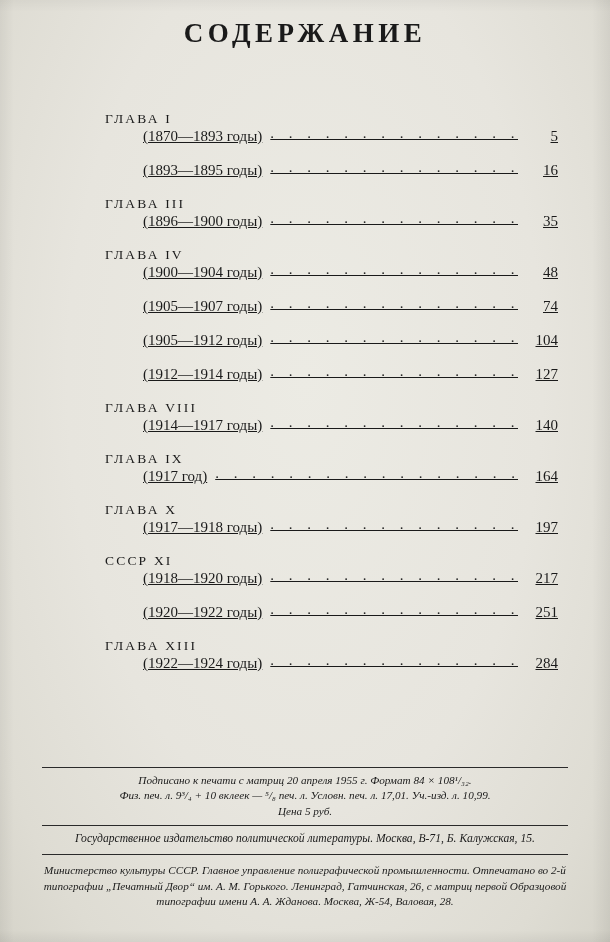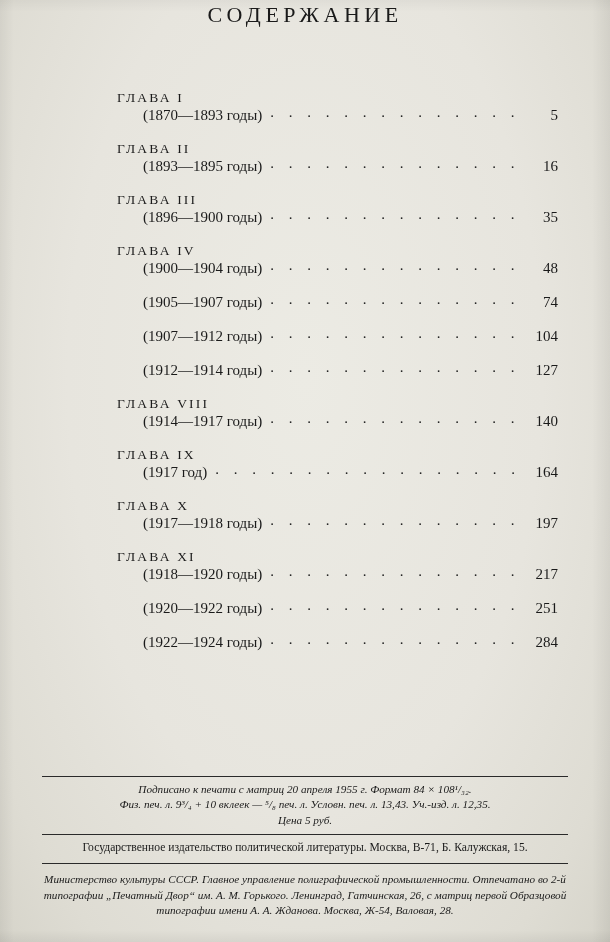--- a/index.html
+++ b/index.html
@@ -34,51 +34,51 @@
     pointer-events: none;
   }
   .page {
     position: absolute;
     inset: 0;
     padding: 0;
   }
 
   .doc-title {
     text-align: center;
-    font-size: 22px;
+    font-size: 27px;
     letter-spacing: 4.5px;
-    font-weight: normal;
-    margin-top: 2px;
+    font-weight: bold;
+    margin-top: 18px;
     font-family: "Liberation Serif", serif;
   }
 
   .toc {
     margin-top: 62px;
     padding-left: 105px;
     padding-right: 52px;
   }
 
   .toc-entry {
     margin-bottom: 17px;
   }
 
   .chapter-label {
     font-size: 13.5px;
     letter-spacing: 2.2px;
     font-variant: normal;
     margin-bottom: 1px;
     white-space: nowrap;
-    margin-left: 12px;
   }
 
   .chapter-line {
     display: flex;
     align-items: flex-start;
     padding-left: 38px;
     font-size: 15px;
+    text-decoration: underline;
   }
   .chapter-years {
     white-space: nowrap;
   }
   .leader {
     flex: 1;
     margin: 0 6px 0 8px;
     position: relative;
     top: -3px;
     overflow: hidden;
@@ -92,38 +92,39 @@
     min-width: 34px;
     text-align: right;
     font-size: 15px;
   }
 
   
   .colophon {
     position: absolute;
     left: 42px;
     right: 42px;
-    bottom: 23px;
+    bottom: 32px;
   }
   .rule {
     border: 0;
     border-top: 1px solid #2a2a2a;
     margin: 6px 0 5px 0;
   }
   .col-block {
     font-style: italic;
     font-size: 11.2px;
     line-height: 1.38;
     text-align: center;
   }
   .col-block .ln {
     display: block;
     white-space: nowrap;
   }
   .col-imprint {
+    font-style: italic;
     font-size: 11.6px;
     line-height: 1.45;
     text-align: center;
   }
   .col-ministry {
     font-style: italic;
     font-size: 11.2px;
     line-height: 1.4;
     text-align: center;
     margin-top: 8px;
@@ -143,21 +144,20 @@
     <div class="toc-entry">
       <div class="chapter-label">ГЛАВА  I</div>
       <div class="chapter-line">
         <span class="chapter-years">(1870—1893 годы)</span>
         <span class="leader">. . . . . . . . . . . . . . . . . . . . . . . . . . . . . . . . . . . . . . . . . . . . . . . . . . . . . . . . . .</span>
         <span class="page-num">5</span>
       </div>
     </div>
 
     <div class="toc-entry">
-      <div class="chapter-label">ГЛАВА  II</div>
       <div class="chapter-line">
         <span class="chapter-years">(1893—1895 годы)</span>
         <span class="leader">. . . . . . . . . . . . . . . . . . . . . . . . . . . . . . . . . . . . . . . . . . . . . . . . . . . . . . . . . .</span>
         <span class="page-num">16</span>
       </div>
     </div>
 
     <div class="toc-entry">
       <div class="chapter-label">ГЛАВА  III</div>
       <div class="chapter-line">
@@ -179,21 +179,21 @@
     <div class="toc-entry">
       <div class="chapter-line">
         <span class="chapter-years">(1905—1907 годы)</span>
         <span class="leader">. . . . . . . . . . . . . . . . . . . . . . . . . . . . . . . . . . . . . . . . . . . . . . . . . . . . . . . . . .</span>
         <span class="page-num">74</span>
       </div>
     </div>
 
     <div class="toc-entry">
       <div class="chapter-line">
-        <span class="chapter-years">(1907—1912 годы)</span>
+        <span class="chapter-years">(1905—1912 годы)</span>
         <span class="leader">. . . . . . . . . . . . . . . . . . . . . . . . . . . . . . . . . . . . . . . . . . . . . . . . . . . . . . . . . .</span>
         <span class="page-num">104</span>
       </div>
     </div>
 
     <div class="toc-entry">
       <div class="chapter-line">
         <span class="chapter-years">(1912—1914 годы)</span>
         <span class="leader">. . . . . . . . . . . . . . . . . . . . . . . . . . . . . . . . . . . . . . . . . . . . . . . . . . . . . . . . . .</span>
         <span class="page-num">127</span>
@@ -221,53 +221,54 @@
     <div class="toc-entry">
       <div class="chapter-label">ГЛАВА  X</div>
       <div class="chapter-line">
         <span class="chapter-years">(1917—1918 годы)</span>
         <span class="leader">. . . . . . . . . . . . . . . . . . . . . . . . . . . . . . . . . . . . . . . . . . . . . . . . . . . . . . . . . .</span>
         <span class="page-num">197</span>
       </div>
     </div>
 
     <div class="toc-entry">
-      <div class="chapter-label">ГЛАВА  XI</div>
+      <div class="chapter-label">СССР  XI</div>
       <div class="chapter-line">
         <span class="chapter-years">(1918—1920 годы)</span>
         <span class="leader">. . . . . . . . . . . . . . . . . . . . . . . . . . . . . . . . . . . . . . . . . . . . . . . . . . . . . . . . . .</span>
         <span class="page-num">217</span>
       </div>
     </div>
 
     <div class="toc-entry">
       <div class="chapter-line">
         <span class="chapter-years">(1920—1922 годы)</span>
         <span class="leader">. . . . . . . . . . . . . . . . . . . . . . . . . . . . . . . . . . . . . . . . . . . . . . . . . . . . . . . . . .</span>
         <span class="page-num">251</span>
       </div>
     </div>
 
     <div class="toc-entry">
+      <div class="chapter-label">ГЛАВА  XIII</div>
       <div class="chapter-line">
         <span class="chapter-years">(1922—1924 годы)</span>
         <span class="leader">. . . . . . . . . . . . . . . . . . . . . . . . . . . . . . . . . . . . . . . . . . . . . . . . . . . . . . . . . .</span>
         <span class="page-num">284</span>
       </div>
     </div>
 
   </div>
 
   <div class="colophon">
 
     <hr class="rule">
 
     <div class="col-block">
       <span class="ln">Подписано к печати с матриц 20 апреля 1955 г.  Формат 84 × 108¹/₃₂.</span>
-      <span class="ln">Физ. печ. л. 9³/₄ + 10 вклеек — ⁵/₈ печ. л. Условн. печ. л. 13,43. Уч.-изд. л. 12,35.</span>
+      <span class="ln">Физ. печ. л. 9³/₄ + 10 вклеек — ⁵/₈ печ. л. Условн. печ. л. 17,01. Уч.-изд. л. 10,99.</span>
       <span class="ln">Цена 5 руб.</span>
     </div>
 
     <hr class="rule">
 
     <div class="col-imprint">
       <span class="ln">Государственное издательство политической литературы.</span>
       <span class="ln">Москва, В-71, Б. Калужская, 15.</span>
     </div>
 

